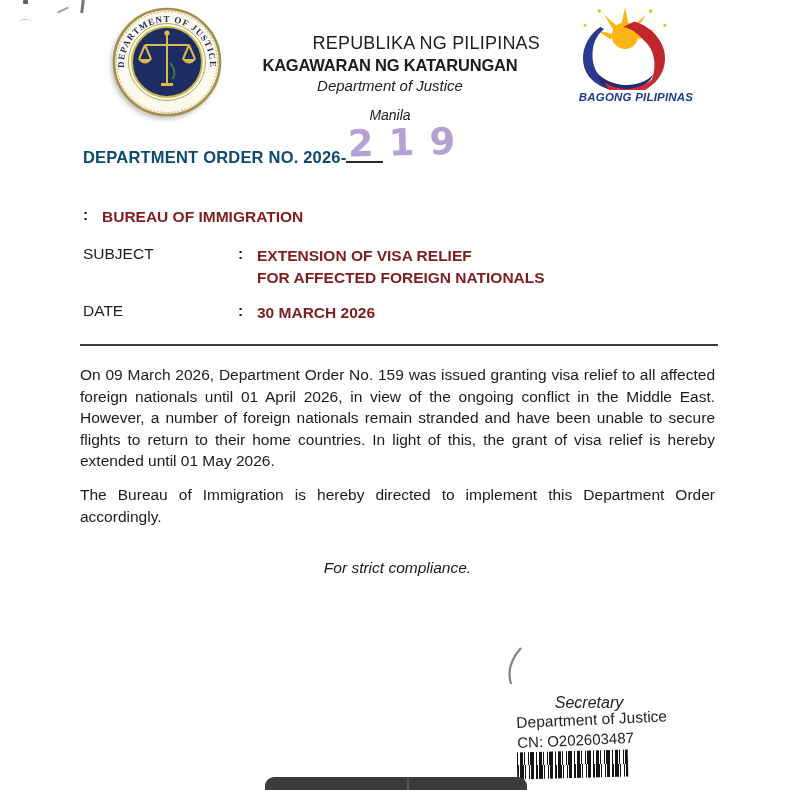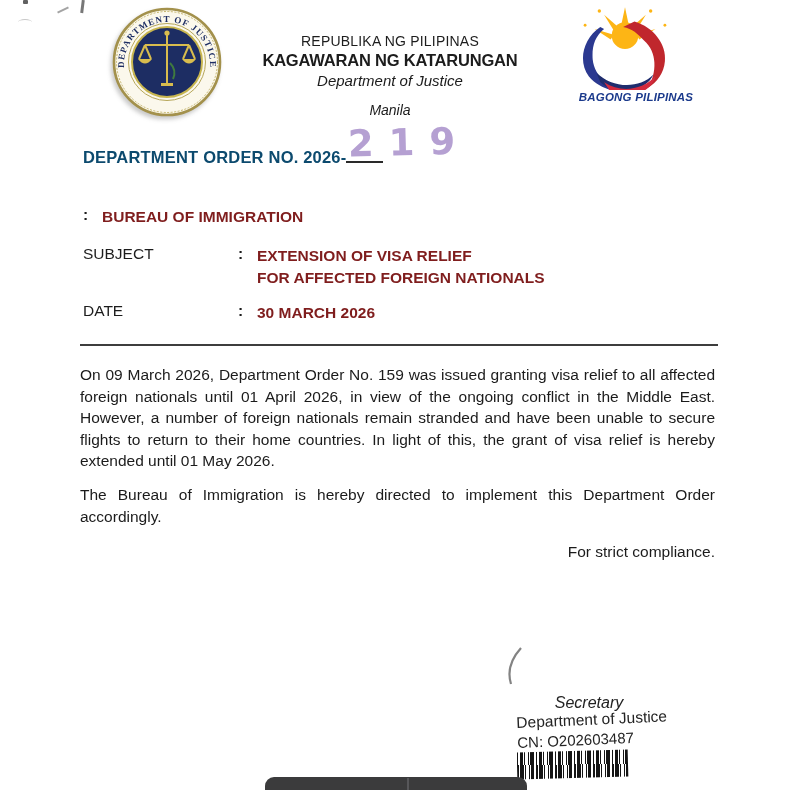--- a/index.html
+++ b/index.html
@@ -3,21 +3,21 @@
 <meta charset="utf-8">
 <style>
   html,body{margin:0;padding:0;background:#e9e9e9;}
   .page{
     position:relative;width:792px;height:790px;background:#ffffff;overflow:hidden;
     font-family:"Liberation Sans",sans-serif;color:#1c1c1c;margin:0 auto;
   }
   
   .doj-seal{position:absolute;left:112px;top:7px;width:110px;height:110px;filter:drop-shadow(-2px 3px 2px rgba(60,60,60,.28));}
   .letterhead{position:absolute;left:240px;top:33px;width:300px;text-align:center;}
-  .lh1{font-size:14px;color:#1d1d1d;letter-spacing:.2px;}
+  .lh1{font-size:18px;color:#1d1d1d;letter-spacing:.2px;text-align:right;}
   .lh2{font-size:16.5px;font-weight:bold;letter-spacing:-.2px;margin-top:2px;}
   .lh3{font-size:15px;font-style:italic;margin-top:2px;}
   .lh4{font-size:14px;font-style:italic;margin-top:13px;}
   .bp-logo{position:absolute;left:568px;top:6px;width:114px;height:84px;}
   .bp-caption{position:absolute;left:566px;top:91px;width:140px;text-align:center;
     font-size:11.5px;font-weight:bold;font-style:italic;color:#1b3a8c;letter-spacing:.2px;}
   
   .order-line{position:absolute;left:83px;top:147px;font-size:16.5px;font-weight:bold;letter-spacing:.2px;color:#0c4a6e;}
   .order-blank{display:inline-block;width:37px;border-bottom:2.5px solid #2a2a2a;height:14px;}
   .order-stamp{position:absolute;left:348px;top:121px;font-size:37px;font-weight:600;
@@ -26,21 +26,21 @@
   .meta-row{position:absolute;left:83px;width:600px;display:flex;align-items:flex-start;}
   .m-label{width:155px;font-size:15.5px;color:#1c1c1c;}
   .m-colon{width:19px;font-size:15.5px;font-weight:bold;}
   .m-value{font-size:15.5px;font-weight:bold;line-height:22px;color:#7f1d1d;}
   .rule{position:absolute;left:80px;top:344px;width:638px;height:2.4px;background:#3d3d3d;}
   
   .bodytext{position:absolute;left:80px;width:635px;font-size:15.5px;line-height:21.5px;
     text-align:justify;color:#1b1b1b;margin:0;letter-spacing:0;}
   .p1{top:364px;}
   .p2{top:484px;}
-  .p3{top:541px;text-align:right;}
+  .p3{top:557px;text-align:center;font-style:italic;}
   
   .sig-name{position:absolute;left:429px;top:658px;width:320px;text-align:center;
     font-size:16.5px;font-weight:bold;color:#222;letter-spacing:.2px;}
   .sig-stroke{position:absolute;left:497px;top:645px;width:30px;height:42px;pointer-events:none;}
   .sig-title{position:absolute;left:429px;top:694px;width:320px;text-align:center;
     font-size:16px;font-style:italic;color:#222;}
   
   .rcv-stamp{position:absolute;left:516px;top:714px;transform:rotate(-2.5deg);transform-origin:left top;color:#242424;}
   .rcv-office{font-size:15.5px;}
   .rcv-cn{font-size:15px;margin-top:2px;}

